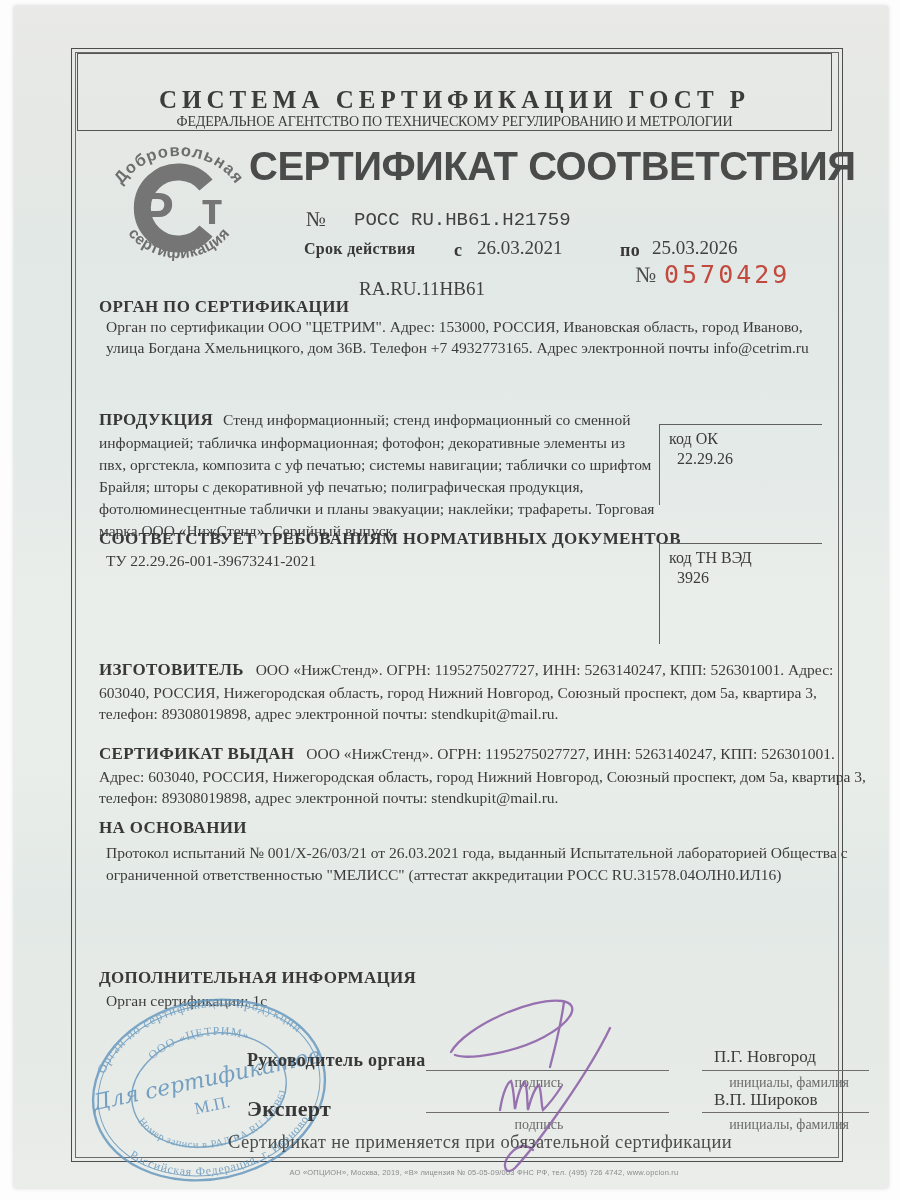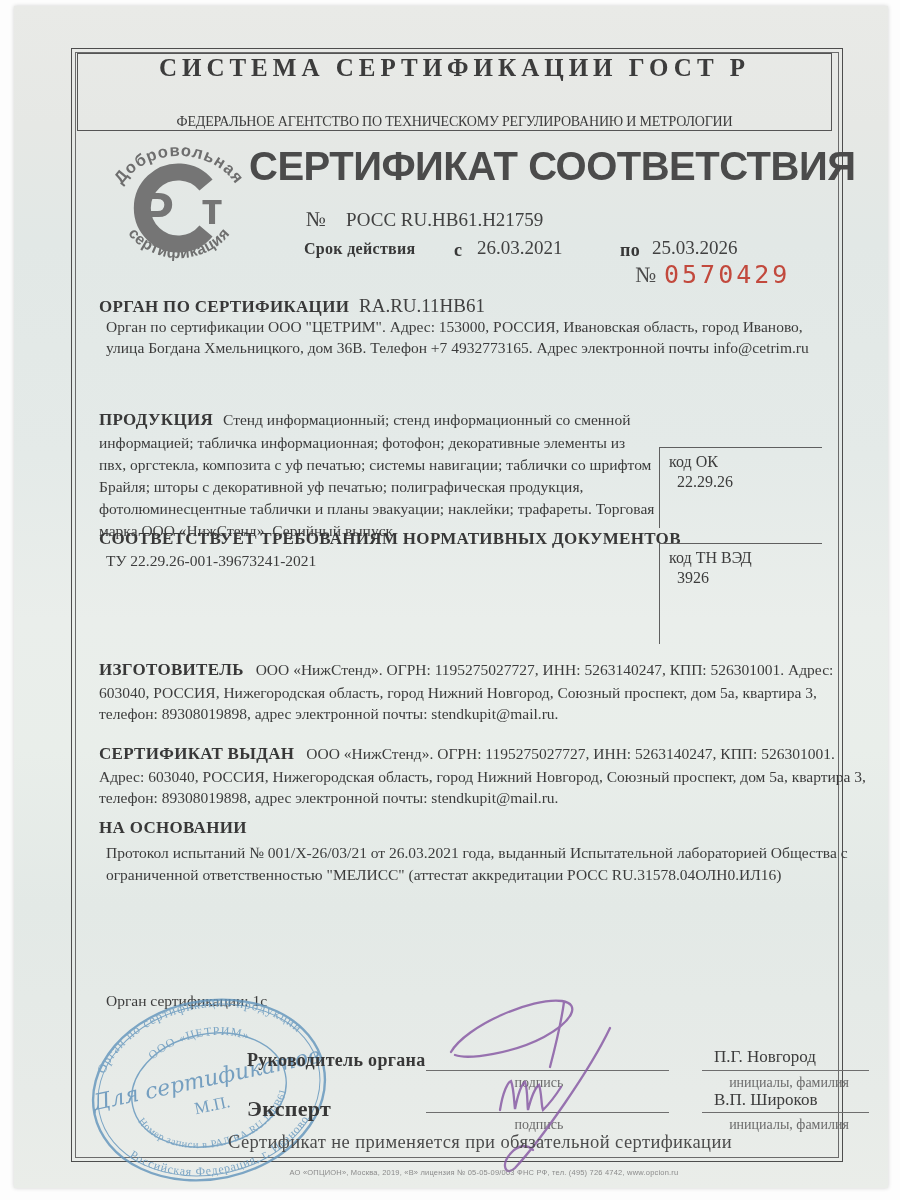--- a/index.html
+++ b/index.html
@@ -15,21 +15,21 @@
       #eaeeeb 52%,#e9eeea 63%,#e3e9e6 76%,#e7ebe8 92%,#eaede9 100%);
     box-shadow:0 0 4px rgba(0,0,0,.18);
   }
   .frame{
     position:absolute;left:57px;top:42px;width:770px;height:1112px;
     border:1.6px solid #4d4d4d;
   }
   .frame-inner{position:absolute;inset:3px;border:1px solid #6b6b6b;pointer-events:none;}
   .headerbox{
     position:absolute;left:63px;top:47px;width:753px;height:76px;
-    border:1px solid #555;display:flex;flex-direction:column;align-items:center;justify-content:space-between;
+    border:1px solid #555;display:flex;flex-direction:column;align-items:center;justify-content:flex-end;
   }
   .h1{
     font-weight:bold;font-size:25px;letter-spacing:5px;color:#3c3c3c;white-space:nowrap;
   }
   .h2{
     font-weight:normal;font-size:14px;letter-spacing:-0.2px;color:#3c3c3c;white-space:nowrap;
   }
   .abs{position:absolute;}
   .title{
     left:235px;top:138px;width:580px;text-align:center;
@@ -88,39 +88,39 @@
     </text>
 
     <path d="M 118,45 A 36,36 0 1 0 118,91" fill="none" stroke="#757575" stroke-width="17"></path>
     <text x="68" y="90" font-family="Liberation Sans,DejaVu Sans,sans-serif" font-weight="bold" font-size="54" fill="#757575" text-anchor="middle">Р</text>
     <text x="124" y="84" font-family="Liberation Sans,DejaVu Sans,sans-serif" font-weight="bold" font-size="44" fill="#757575" text-anchor="middle">т</text>
   </svg>
 
   <div class="abs title">СЕРТИФИКАТ СООТВЕТСТВИЯ</div>
 
   <div class="abs serif19" style="left:292px;top:201px;font-size:21px;">№</div>
-  <div class="abs serif19" style="left:332px;top:203px;">РОСС RU.НВ61.Н21759</div>
+  <div class="abs serif19" style="left:340px;top:203px;font-family:Liberation Mono, monospace;">РОСС RU.НВ61.Н21759</div>
 
   <div class="abs lbl" style="left:290px;top:234px;font-size:16px;">Срок действия</div>
   <div class="abs lbl" style="left:440px;top:234px;font-size:18px;">с</div>
   <div class="abs serif19" style="left:463px;top:231px;">26.03.2021</div>
   <div class="abs lbl" style="left:606px;top:234px;font-size:18px;">по</div>
   <div class="abs serif19" style="left:638px;top:231px;">25.03.2026</div>
 
   <div class="abs" style="left:621px;top:256px;font-size:22px;color:#4c4c4c;">№</div>
   <div class="abs rednum" style="left:650px;top:254px;">0570429</div>
 
   <div class="abs lbl" style="left:85px;top:291px;">ОРГАН ПО СЕРТИФИКАЦИИ</div>
-  <div class="abs serif19" style="left:345px;top:289px;">RA.RU.11НВ61</div>
+  <div class="abs serif19" style="left:345px;top:272px;">RA.RU.11НВ61</div>
   <div class="abs body-text" style="left:92px;top:311px;width:710px;">Орган по сертификации ООО "ЦЕТРИМ". Адрес: 153000, РОССИЯ, Ивановская область, город Иваново, улица Богдана Хмельницкого, дом 36В. Телефон +7 4932773165. Адрес электронной почты info@cetrim.ru</div>
 
   <div class="abs body-text" style="left:85px;top:402px;width:556px;line-height:1.42;">
     <span class="lbl" style="margin-right:10px;">ПРОДУКЦИЯ</span><span>Стенд информационный; стенд информационный со сменной информацией; табличка информационная; фотофон; декоративные элементы из пвх, оргстекла, композита с уф печатью; системы навигации; таблички со шрифтом Брайля; шторы с декоративной уф печатью; полиграфическая продукция, фотолюминесцентные таблички и планы эвакуации; наклейки; трафареты. Торговая марка ООО «НижСтенд». Серийный выпуск.</span>
   </div>
-  <div class="codebox" style="left:645px;top:418px;width:162px;height:80px;margin-top:23px;">
+  <div class="codebox" style="left:645px;top:418px;width:162px;height:80px;">
     <div class="cl">код ОК</div>
     <div class="cv">22.29.26</div>
   </div>
 
   <div class="abs lbl" style="left:85px;top:523px;">СООТВЕТСТВУЕТ ТРЕБОВАНИЯМ НОРМАТИВНЫХ ДОКУМЕНТОВ</div>
   <div class="abs body-text" style="left:92px;top:545px;width:540px;">ТУ 22.29.26-001-39673241-2021</div>
   <div class="codebox" style="left:645px;top:537px;width:162px;height:100px;">
     <div class="cl">код ТН ВЭД</div>
     <div class="cv">3926</div>
   </div>
@@ -129,20 +129,21 @@
     <span class="lbl" style="margin-right:12px;">ИЗГОТОВИТЕЛЬ</span><span>ООО «НижСтенд». ОГРН: 1195275027727, ИНН: 5263140247, КПП: 526301001. Адрес: 603040, РОССИЯ, Нижегородская область, город Нижний Новгород, Союзный проспект, дом 5а, квартира 3, телефон: 89308019898, адрес электронной почты: stendkupit@mail.ru.</span>
   </div>
 
   <div class="abs body-text" style="left:85px;top:736px;width:772px;line-height:1.4;">
     <span class="lbl" style="margin-right:12px;">СЕРТИФИКАТ ВЫДАН</span><span>ООО «НижСтенд». ОГРН: 1195275027727, ИНН: 5263140247, КПП: 526301001. Адрес: 603040, РОССИЯ, Нижегородская область, город Нижний Новгород, Союзный проспект, дом 5а, квартира 3, телефон: 89308019898, адрес электронной почты: stendkupit@mail.ru.</span>
   </div>
 
   <div class="abs lbl" style="left:85px;top:812px;text-align:right;">НА ОСНОВАНИИ</div>
   <div class="abs body-text" style="left:92px;top:836px;width:758px;line-height:1.45;">Протокол испытаний № 001/Х-26/03/21 от 26.03.2021 года, выданный Испытательной лабораторией Общества с ограниченной ответственностью "МЕЛИСС" (аттестат аккредитации РОСС RU.31578.04ОЛН0.ИЛ16)</div>
 
+  <div class="abs lbl" style="left:85px;top:962px;">ДОПОЛНИТЕЛЬНАЯ ИНФОРМАЦИЯ</div>
   <div class="abs body-text" style="left:92px;top:985px;">Орган сертификации: 1с</div>
 
   <svg class="stamp" viewBox="0 0 254 192">
     <defs>
       <path id="stTopOut" d="M 16,96 A 111,82 0 1 1 238,96"></path>
       <path id="stTopIn" d="M 52,96 A 75,54 0 1 1 202,96"></path>
       <path id="stBotIn" d="M 48,96 A 79,57 0 0 0 206,96"></path>
       <path id="stBotOut" d="M 14,96 A 113,84 0 0 0 240,96"></path>
     </defs>
     <ellipse cx="127" cy="96" rx="117" ry="89" fill="none" stroke="#6496bd" stroke-width="2.4"></ellipse>

